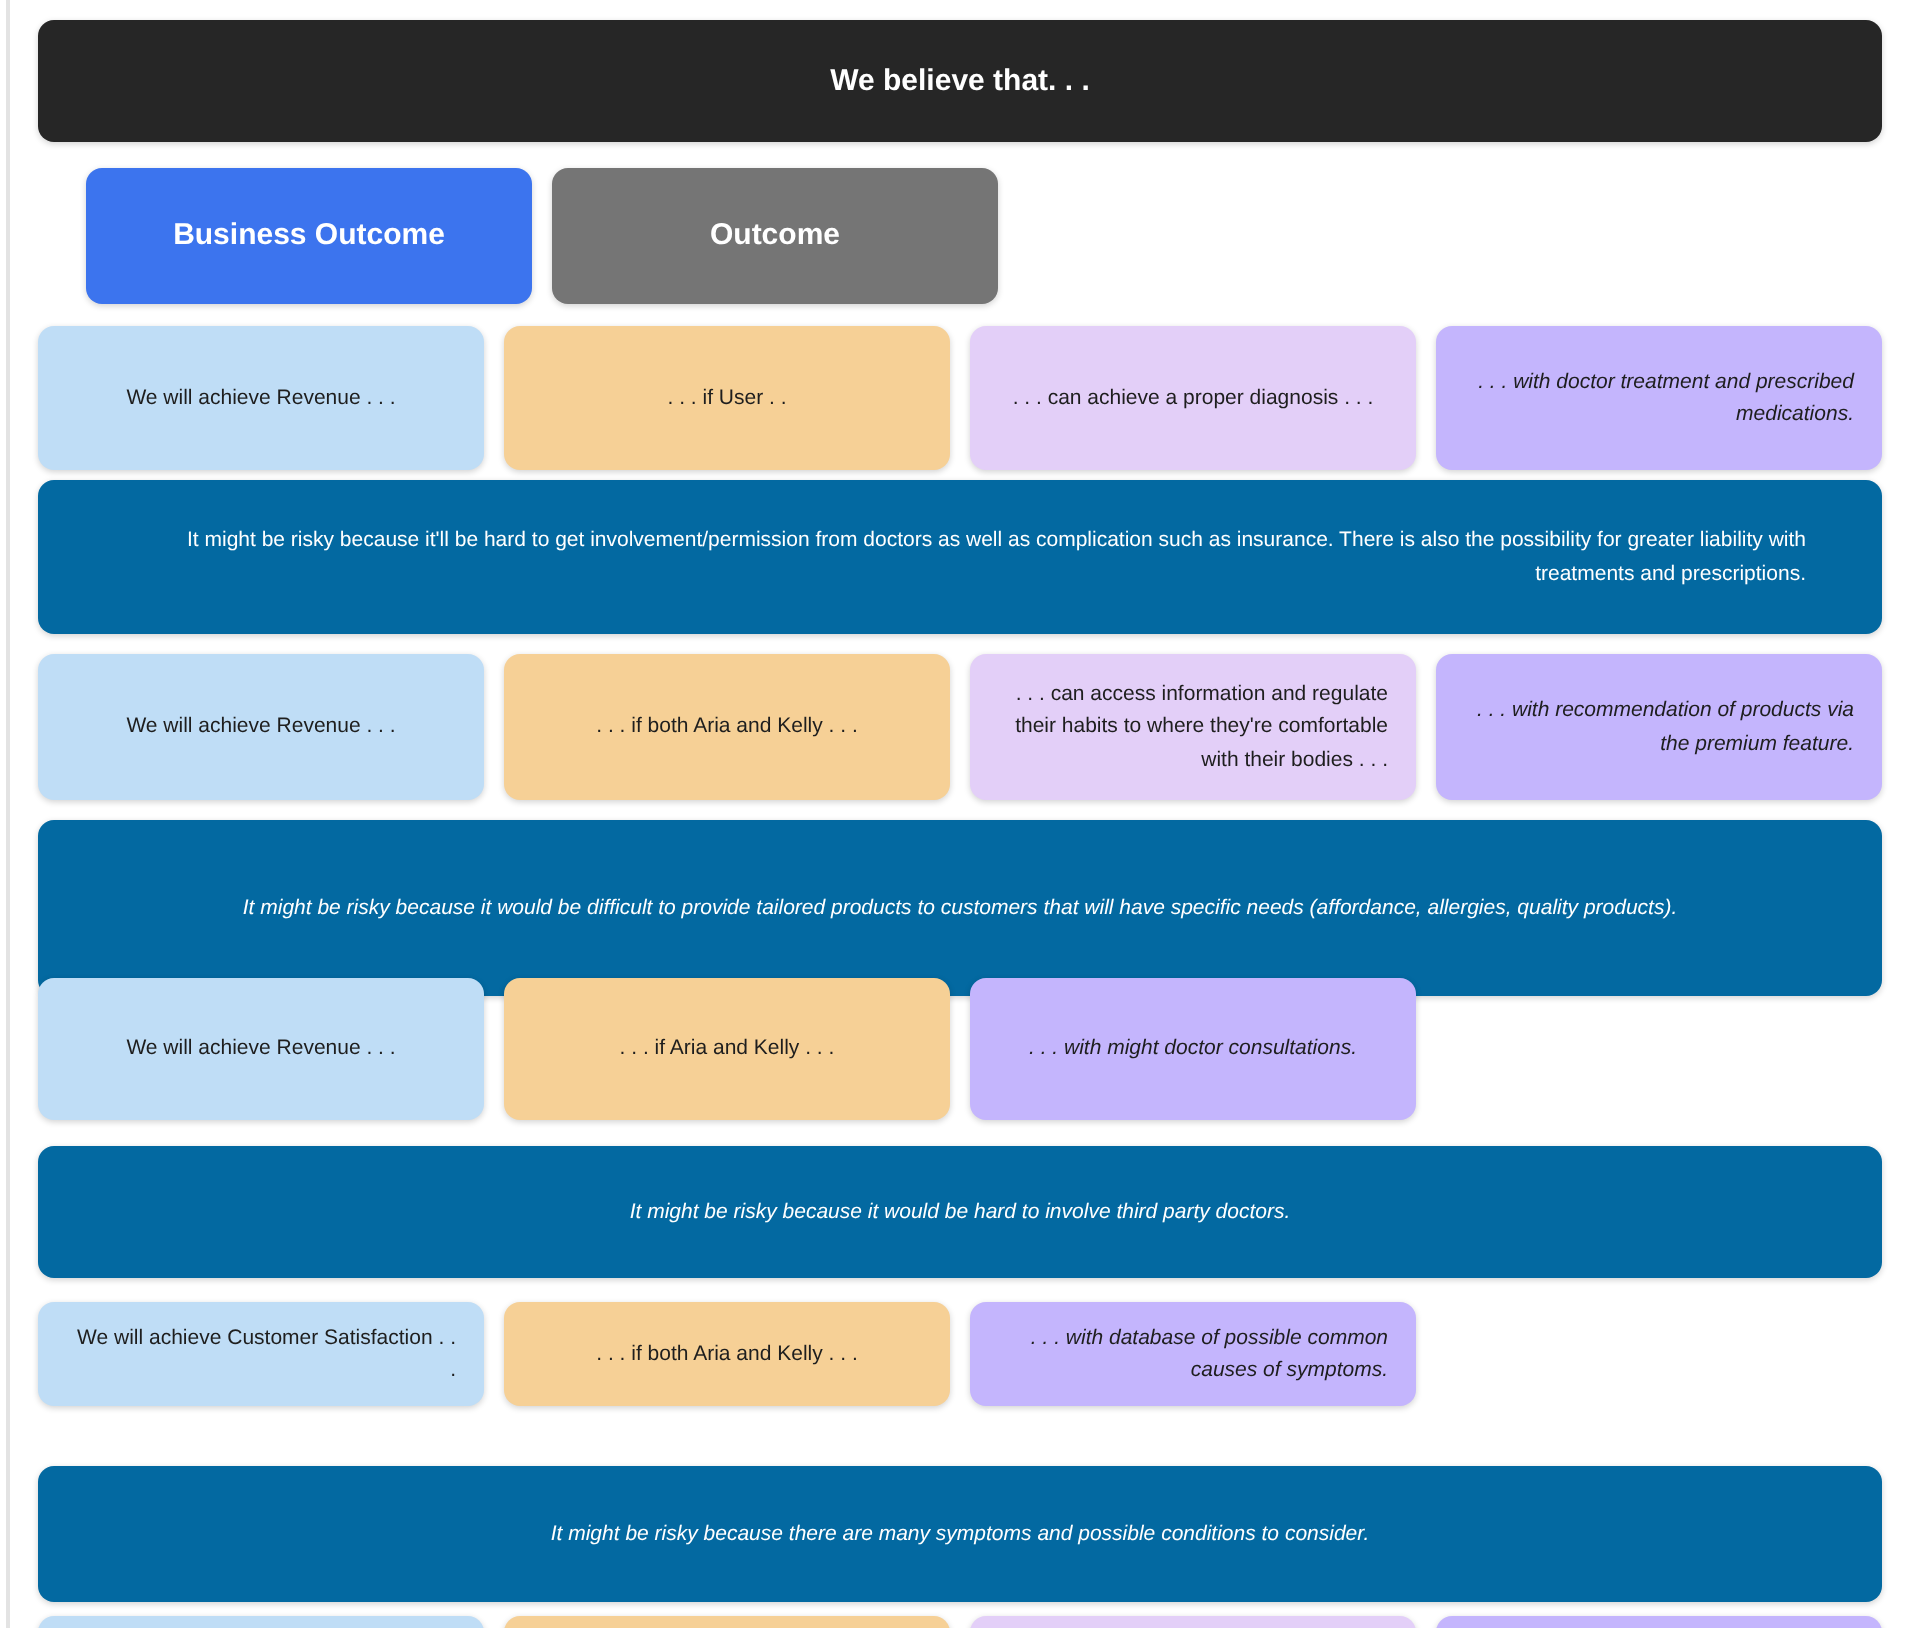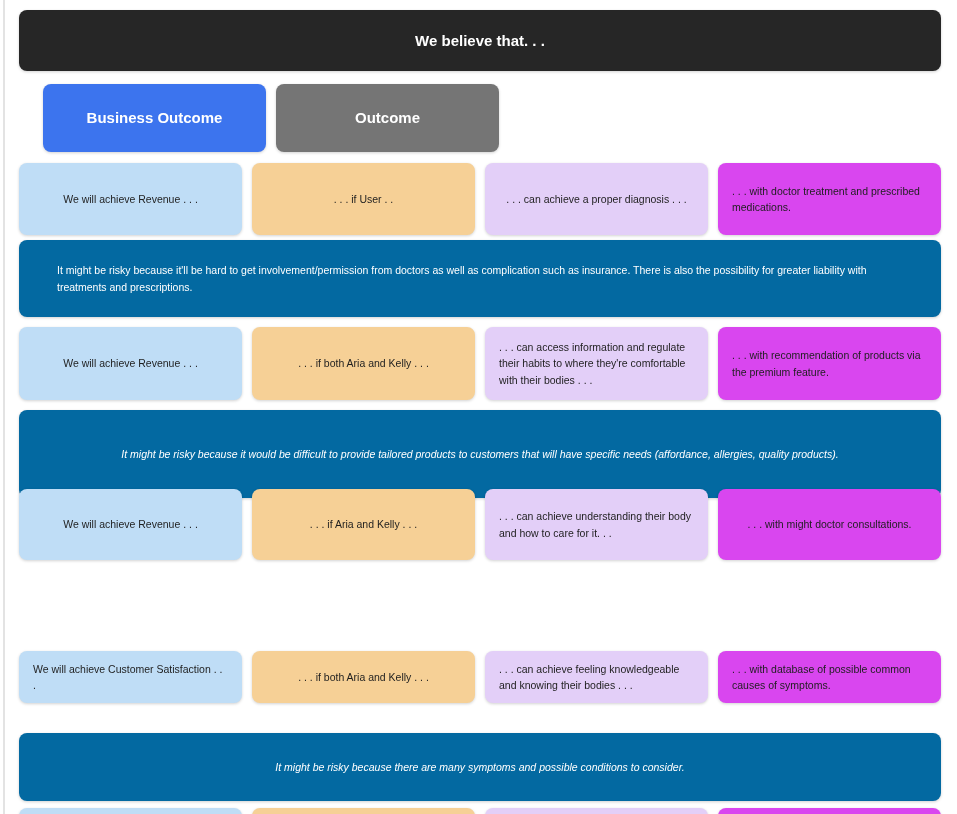--- a/index.html
+++ b/index.html
@@ -31,21 +31,21 @@
   .cards-row {
     display: grid;
     grid-template-columns: repeat(4, 1fr);
     gap: 10px;
   }
   .card {
     border-radius: 8px;
     display: flex;
     align-items: center;
     justify-content: center;
-    text-align: left;
+    text-align: right;
     padding: 6px 14px;
     box-sizing: border-box;
     box-shadow: 0 1px 3px rgba(0,0,0,0.18);
   }
   .card-text {
     font-size: 10.5px;
     line-height: 1.55;
     color: #1e1e1e;
   }
   .title-band {
@@ -62,21 +62,21 @@
     font-size: 15px;
   }
   .h-business { background: #3c74ee; }
   .h-persona  { background: #8d4a06; }
   .h-user     { background: #8a3cef; }
   .h-feature  { background: #757575; }
 
   .c-business { background: #bfddf6; }
   .c-persona  { background: #f6d096; }
   .c-user     { background: #e3cff8; }
-  .c-feature  { background: #d946ef; }
+  .c-feature  { background: #c4b5fd; font-style: italic; }
 
   .risk-band {
     background: #0369a1;
   }
   .risk-band .card-text {
     color: #ffffff;
     font-style: italic;
     padding: 0 24px;
   }
   .risk-band.no-italic .card-text {
@@ -141,38 +141,35 @@
     <span class="card-text">It might be risky because it would be difficult to provide tailored products to customers that will have specific needs (affordance, allergies, quality products).</span>
   </div>
 
   <div class="band cards-row" style="top:489px; height:71px;">
     <div class="card c-business">
       <span class="card-text">We will achieve Revenue . . .</span>
     </div>
     <div class="card c-persona">
       <span class="card-text">. . . if Aria and Kelly . . .</span>
     </div>
-    <div class="card c-user">
-      <span class="card-text">. . . can achieve understanding their body and how to care for it. . .</span>
-    </div>
     <div class="card c-feature">
       <span class="card-text">. . . with might doctor consultations.</span>
     </div>
   </div>
 
+  <div class="band card risk-band" style="top:573px; height:66px;">
+    <span class="card-text">It might be risky because it would be hard to involve third party doctors.</span>
+  </div>
 
   <div class="band cards-row" style="top:651px; height:52px;">
     <div class="card c-business">
       <span class="card-text">We will achieve Customer Satisfaction . . .</span>
     </div>
     <div class="card c-persona">
       <span class="card-text">. . . if both Aria and Kelly . . .</span>
-    </div>
-    <div class="card c-user">
-      <span class="card-text">. . . can achieve feeling knowledgeable and knowing their bodies . . .</span>
     </div>
     <div class="card c-feature">
       <span class="card-text">. . . with database of possible common causes of symptoms.</span>
     </div>
   </div>
 
   <div class="band card risk-band" style="top:733px; height:68px;">
     <span class="card-text">It might be risky because there are many symptoms and possible conditions to consider.</span>
   </div>
 

